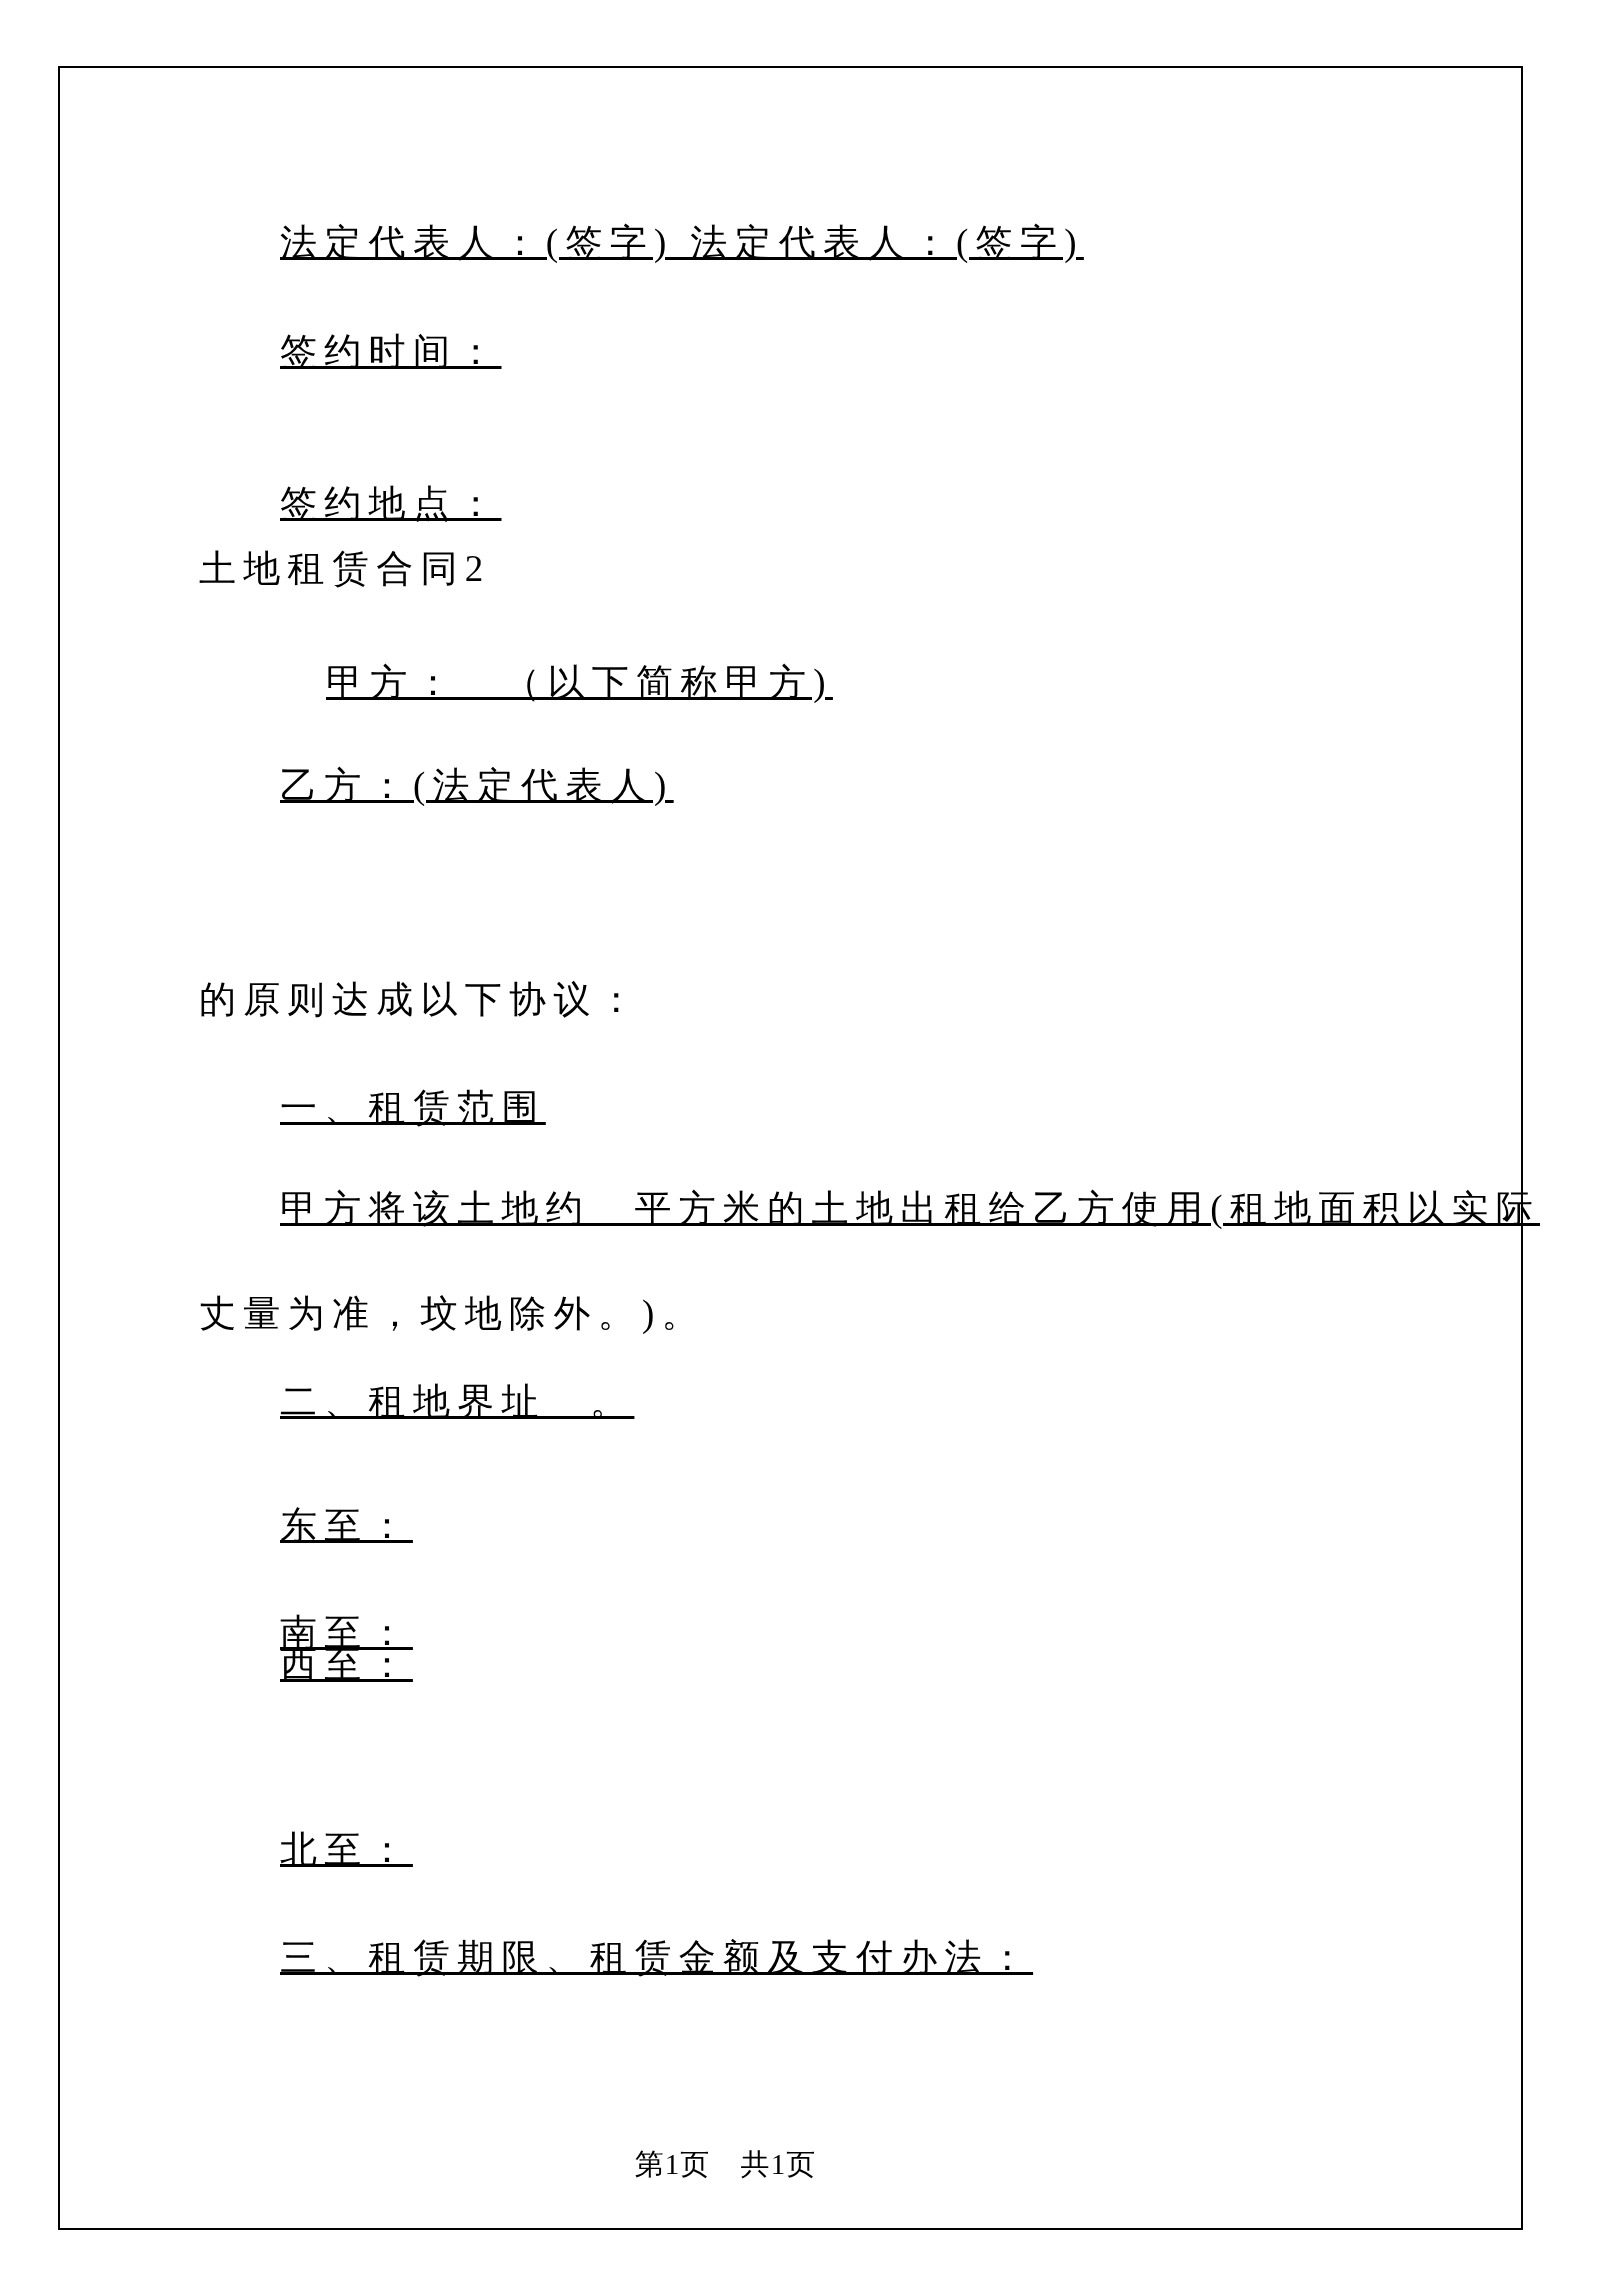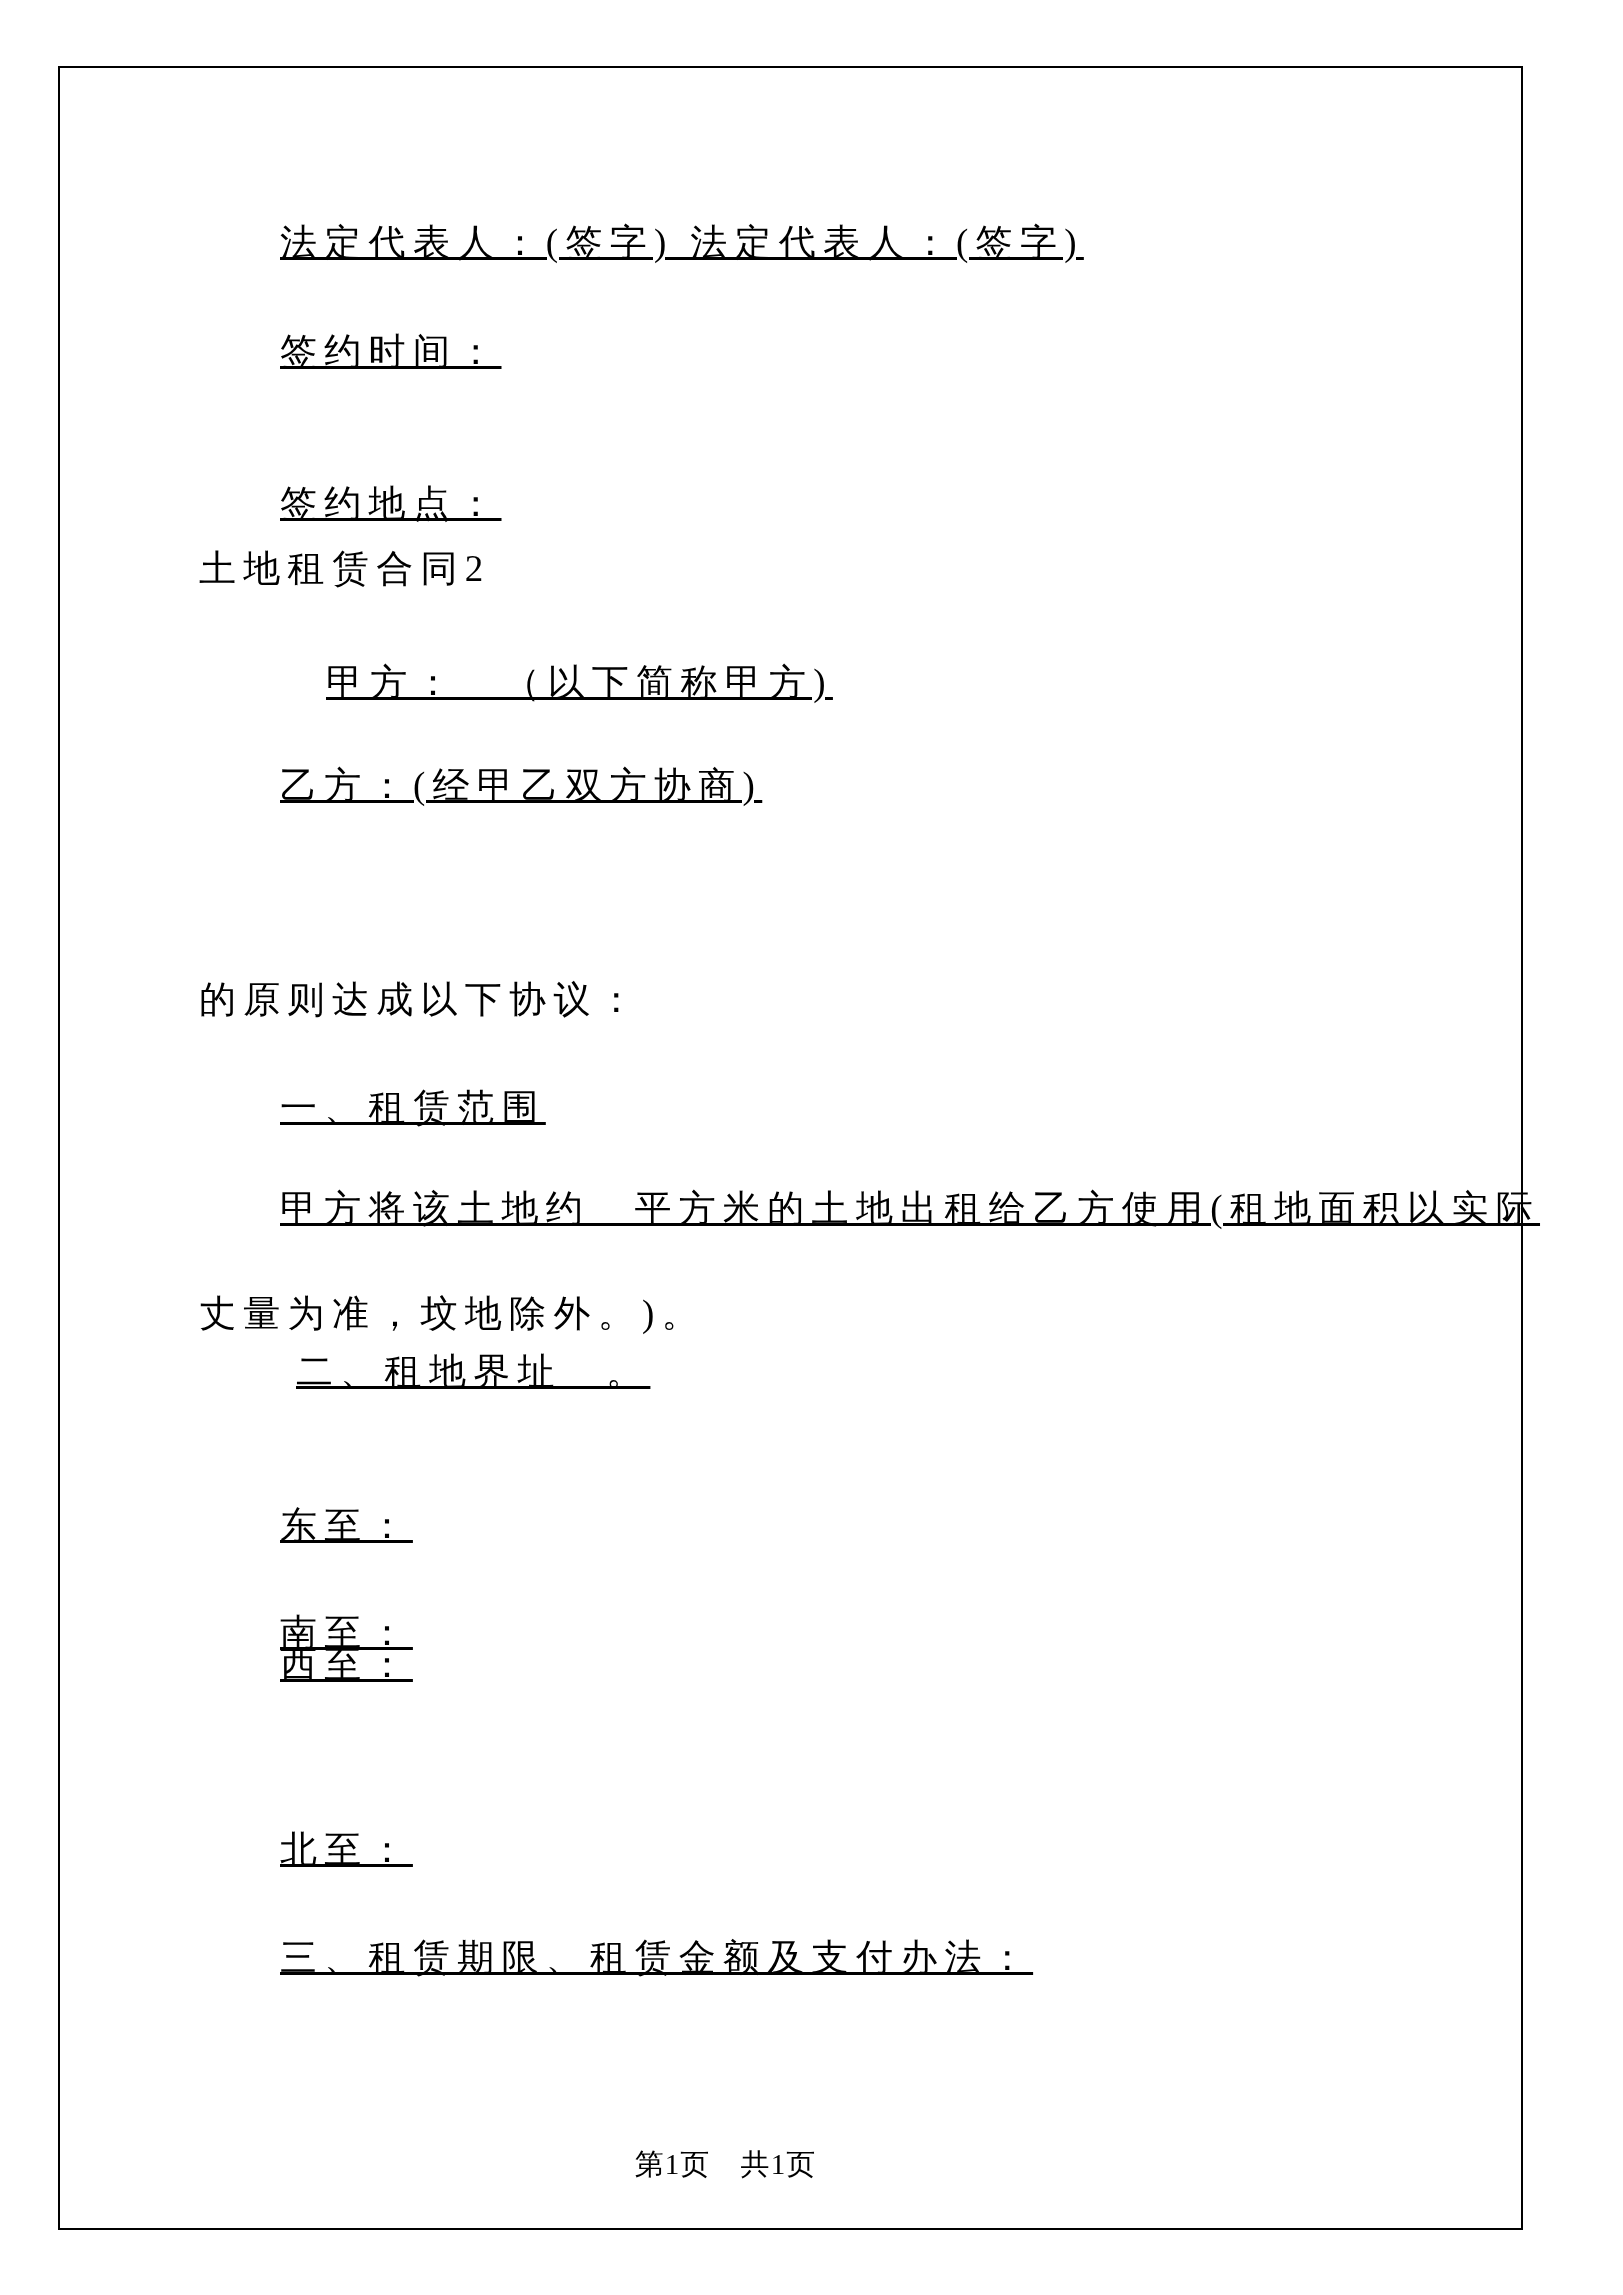--- a/index.html
+++ b/index.html
@@ -67,26 +67,26 @@
 <body>
 
 <div class="page">
   <div class="page-border"></div>
   <div class="text-layer" id="lines-container">
       <div class="doc-line indent" style="top: 224px;">法定代表人：(签字) 法定代表人：(签字)</div>
       <div class="doc-line indent" style="top: 333px;">签约时间：</div>
       <div class="doc-line indent" style="top: 441px; margin-top: 44px;">签约地点：</div>
       <div class="doc-line" style="top: 550px;">土地租赁合同2</div>
       <div class="doc-line indent" style="top: 664px; margin-left: 46px;">甲方：　（以下简称甲方)</div>
-      <div class="doc-line indent" style="top: 767px;">乙方：(经甲乙双方协商)</div>
+      <div class="doc-line indent" style="top: 767px;">乙方：(法定代表人)</div>
       <div class="doc-line" style="top: 981px;">的原则达成以下协议：</div>
       <div class="doc-line indent" style="top: 1089px;">一、租赁范围</div>
       <div class="doc-line indent" style="top: 1190px;">甲方将该土地约　平方米的土地出租给乙方使用(租地面积以实际</div>
       <div class="doc-line" style="top: 1295px;">丈量为准，坟地除外。)。</div>
-      <div class="doc-line indent" style="top: 1353px; margin-left: 16px;">二、租地界址　。</div>
+      <div class="doc-line indent" style="top: 1383px;">二、租地界址　。</div>
       <div class="doc-line indent" style="top: 1507px;">东至：</div>
       <div class="doc-line indent" style="top: 1614px;">南至：</div>
       <div class="doc-line indent" style="top: 1646px;">西至：</div>
       <div class="doc-line indent" style="top: 1831px;">北至：</div>
       <div class="doc-line indent" style="top: 1939px;">三、租赁期限、租赁金额及支付办法：</div>
     </div>
   <div class="page-footer">第1页　共1页</div>
 </div>
 
 

